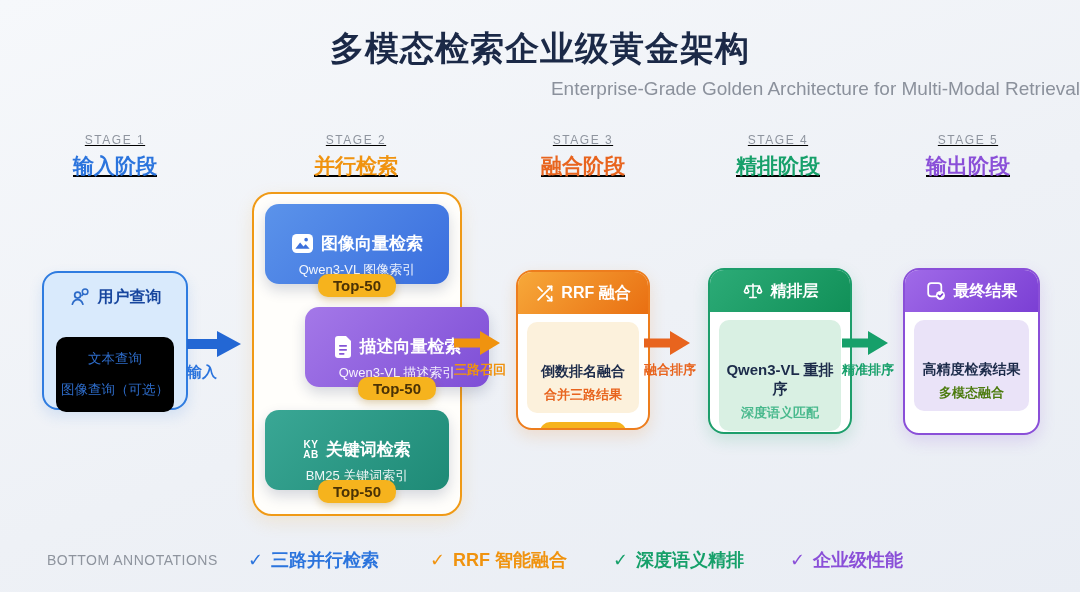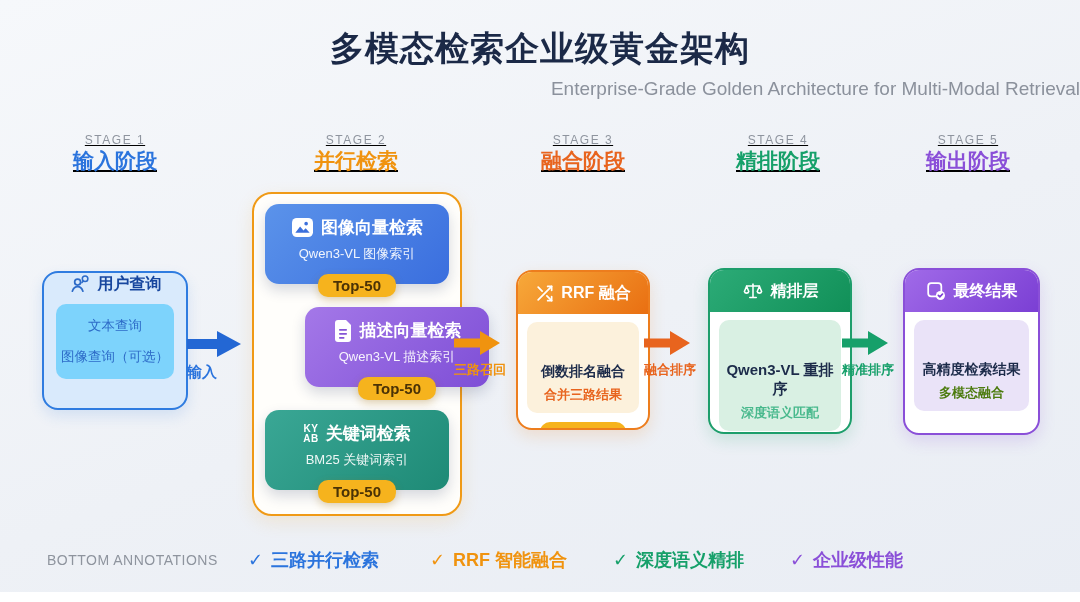--- a/index.html
+++ b/index.html
@@ -17,47 +17,47 @@
 
   
   .title { position:absolute; top:26px; left:0; width:100%; text-align:center;
     font-size:34px; font-weight:800; color:#1b2947; letter-spacing:1px; }
   .subtitle { position:absolute; top:78px; left:0; width:100%; text-align:right;
     font-size:19px; color:#8b919c; }
 
   
   .stage-col { position:absolute; top:133px; width:170px; text-align:center;text-decoration:underline; }
   .stage-col .tag { font-size:12px; color:#8e949e; letter-spacing:1.5px; }
-  .stage-col .name { font-size:21px; font-weight:800; }
+  .stage-col .name { margin-top:5px; font-size:21px; font-weight:800; }
   .c-blue { color:#2b74dd; } .c-orange { color:#f0930f; } .c-deeporange { color:#e8641e; }
   .c-green { color:#16a06a; } .c-purple { color:#8a4fd8; }
 
   
   .s1-card { position:absolute; left:42px; top:271px; width:146px; height:139px;
     background:#d9eafc; border:2px solid #2f7ce0; border-radius:16px;
     box-shadow:0 6px 14px rgba(47,124,224,.15); }
   .s1-head { display:flex; align-items:center; justify-content:center; gap:6px;
-    font-size:16px; font-weight:800; color:#17469e; }
-  .s1-body { margin:8px 12px 0; background:#7dd3fc; border-radius:10px;
+    margin-top:13px; font-size:16px; font-weight:800; color:#17469e; }
+  .s1-body { margin:28px 12px 0; background:#000000; border-radius:10px;
     padding:13px 4px; text-align:center; font-size:13.5px; color:#2d6bc8; }
   .s1-body div + div { margin-top:13px; }
 
   
   .arrow { position:absolute; width:70px; display:flex; flex-direction:column;
     align-items:flex-start; top:330px; }
   .arrow-label { margin-top:5px; font-weight:800; font-size:13px; }
   .arrow1 { left:187px; } .arrow1 .arrow-label { font-size:15px; }
   .arrow2 { left:454px; } .arrow3 { left:644px; } .arrow4 { left:842px; }
 
   
   .s2-container { position:absolute; left:252px; top:192px; width:210px; height:324px;
     background:#fffefb; border:2px solid #f09a16; border-radius:20px;
     box-shadow:0 6px 18px rgba(240,154,22,.14); }
   .s2-card { position:absolute; left:11px; width:184px; height:80px; border-radius:14px;
-    color:#fff; text-align:center; padding-top:12px;
+    color:#fff; text-align:center; padding-top:28px;
     box-shadow:0 6px 14px rgba(20,40,90,.18); }
   .card-blue   { top:10px;  background:linear-gradient(135deg,#5b93ea,#3a6ede); }
   .card-purple { top:113px; background:linear-gradient(135deg,#a478e8,#7e4ed6);margin-left:40px; }
   .card-teal   { top:216px; background:linear-gradient(135deg,#3aa795,#1e8a76); }
   .s2-title { display:flex; align-items:center; justify-content:center; gap:7px;
     font-size:17px; font-weight:800; }
   .s2-sub { margin-top:6px; font-size:13px; color:rgba(255,255,255,.92); }
   .kyab { display:flex; flex-direction:column; line-height:1; font-size:10px;
     font-weight:800; letter-spacing:.5px; text-align:left; }
   .badge { background:#f6b31d; color:#4a3206; font-weight:800; font-size:15px;

